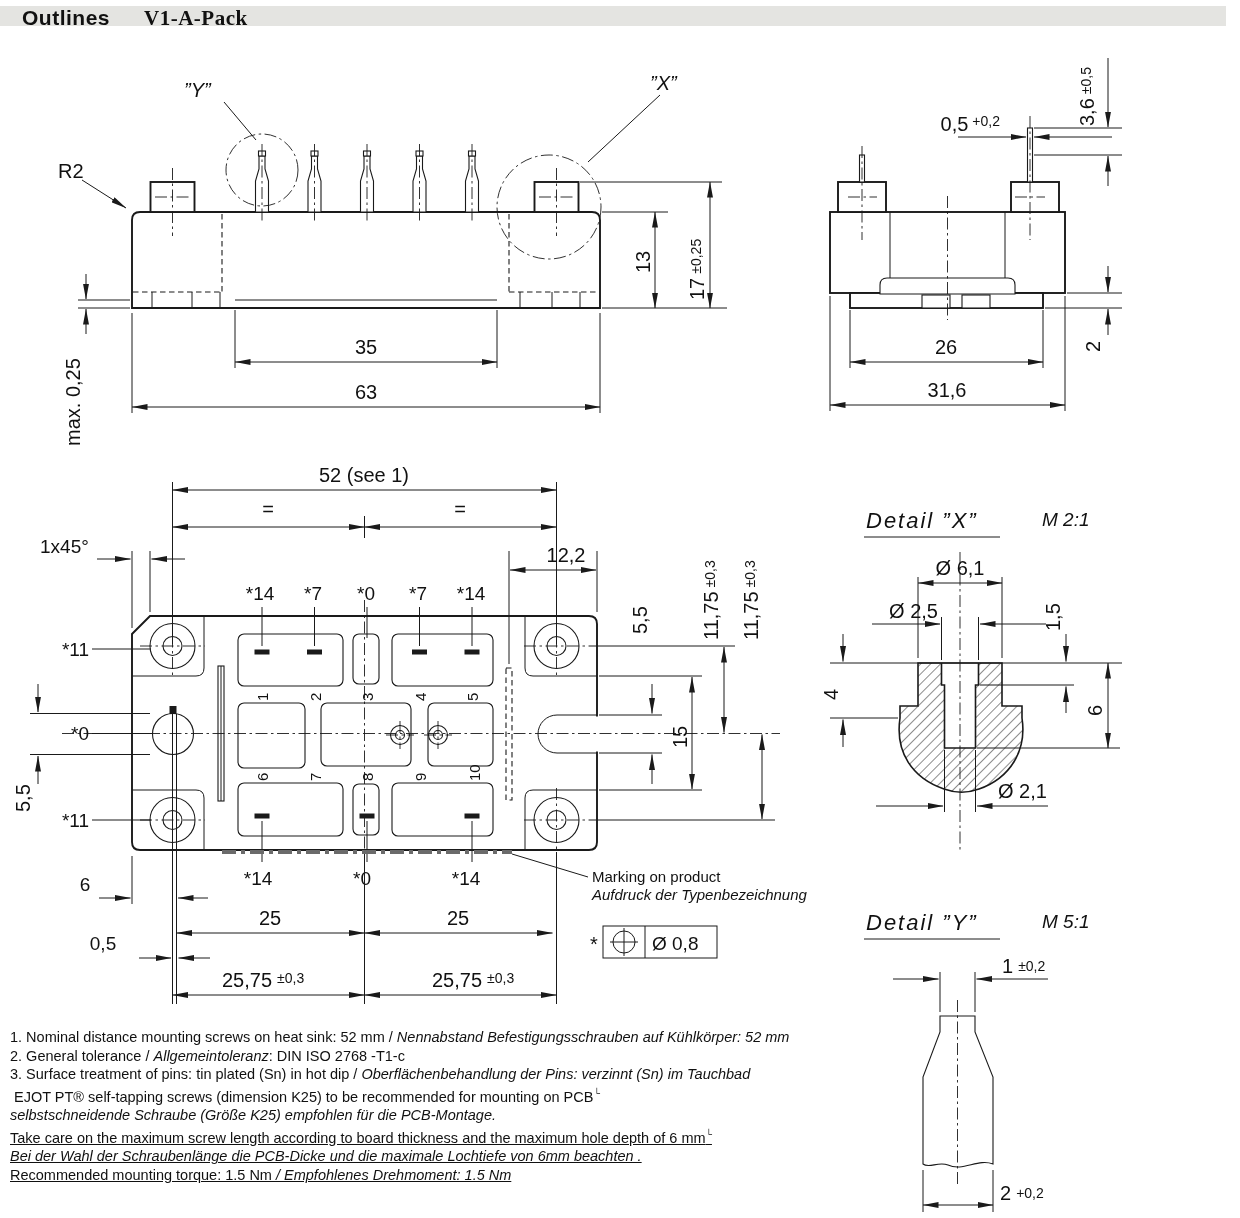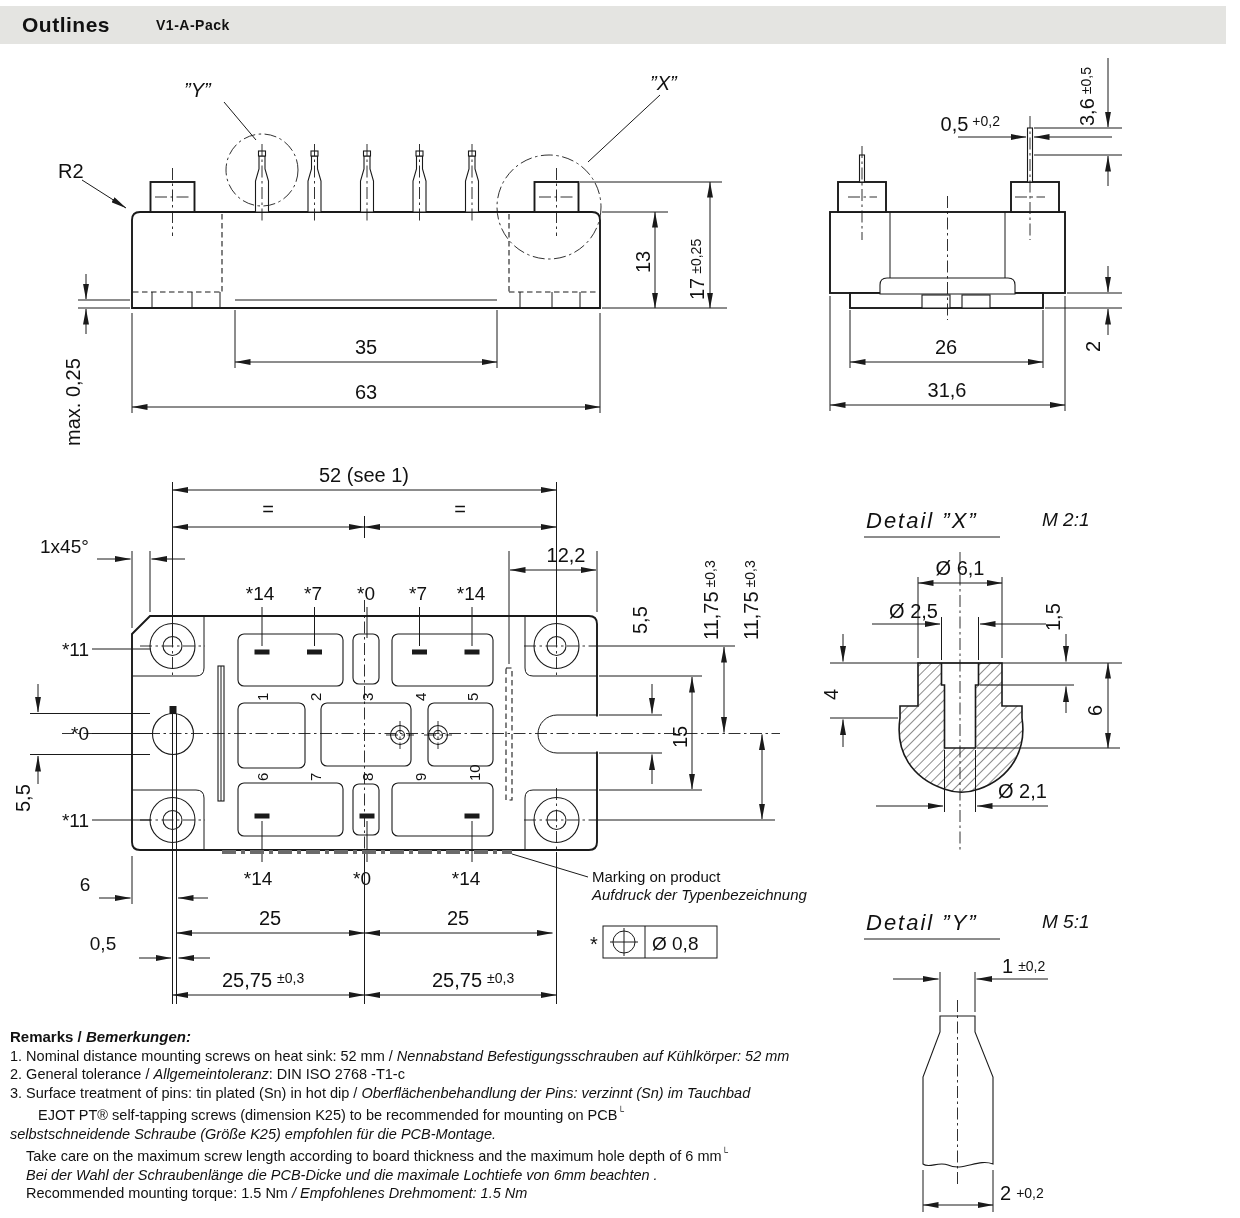--- a/index.html
+++ b/index.html
@@ -1,40 +1,40 @@
 <!DOCTYPE html>
 <html><head>
 <meta charset="utf-8">
 <style>
   html,body{margin:0;padding:0;background:#fff;width:1240px;height:1218px;position:relative;
     font-family:"Liberation Sans",sans-serif;color:#111;}
   #stage{position:absolute;inset:0;width:1240px;height:1218px;}
-  .titlebar{position:absolute;left:0;top:6px;width:1226px;height:38px;background:#e4e4e1;
-    display:flex;align-items:center;}
+  .titlebar{position:absolute;left:0;top:6px;width:1226px;height:20px;background:#e4e4e1;
+    display:flex;}
   .titlebar .t1{font-size:21px;font-weight:bold;margin-left:22px;letter-spacing:.5px;}
-  .titlebar .t2{font-size:14px;font-weight:bold;margin-left:46px;letter-spacing:.5px;}
+  .titlebar .t2{font-size:21px;font-weight:bold;margin-left:34px;letter-spacing:.5px;font-family:Liberation Serif, serif;}
   svg{position:absolute;left:0;top:0;}
   svg text{font-family:"Liberation Sans",sans-serif;fill:#111;}
   .lf{stroke:#1a1a1a;stroke-width:1.9;fill:#fff;}
   .tn{stroke:#1a1a1a;stroke-width:1;fill:none;}
   .tf{stroke:#1a1a1a;stroke-width:1.1;fill:#fff;}
   .dim{stroke:#1a1a1a;stroke-width:1;fill:none;}
   .ctr{stroke:#1a1a1a;stroke-width:0.9;fill:none;stroke-dasharray:12 3.5 2.5 3.5;}
   .hid{stroke:#1a1a1a;stroke-width:1.1;fill:none;stroke-dasharray:5.5 3.5;}
   .mk{stroke:#6b6b6b;stroke-width:4;fill:none;stroke-dasharray:14 5 4 5;}
   .d20{font-size:20px;} .d19{font-size:19px;} .d15{font-size:15px;}
   .tol{font-size:14px;} .it{font-style:italic;} .mid{text-anchor:middle;} .end{text-anchor:end;}
   .dtitle{font-size:22px;font-style:italic;letter-spacing:2px;}
   .dscale{font-size:19px;font-style:italic;}
   .remarks{position:absolute;left:10px;top:1028px;width:810px;font-size:14.5px;line-height:18.6px;}
   .remarks .row{white-space:nowrap;}
   .remarks .bold{font-weight:bold;font-size:15px;}
-  .remarks .ind1{margin-left:28px;}
+  .remarks .ind1{margin-left:4px;}
   .remarks .ind2{}
-  .remarks .ind3{margin-left:16px;}
+  .remarks .ind3{text-decoration:underline;}
   .remarks sup{font-size:9px;}
   .u{text-decoration:underline;}
 </style>
 </head>
 <body>
 
 <div id="stage">
 
   <div class="titlebar">
     <span class="t1">Outlines</span>
@@ -409,21 +409,20 @@
         <text class="d20" x="1002" y="973"><tspan>1</tspan><tspan class="tol" dx="5" dy="-2">±0,2</tspan></text>
         <line class="dim" x1="923" y1="1170" x2="923" y2="1212"></line>
           <line class="dim" x1="993" y1="1170" x2="993" y2="1212"></line>
         <line class="dim" x1="923" y1="1205" x2="993" y2="1205" marker-start="url(#arr)" marker-end="url(#arr)"></line>
         <text class="d20" x="1000" y="1200"><tspan>2</tspan><tspan class="tol" dx="5" dy="-2">+0,2</tspan></text>
       </g>
     </g>
   </svg>
 
   <div class="remarks">
-    <div class="row"><span class="bold">Remarks / </span><span class="bold it">Bemerkungen:</span></div>
     <div class="row"><span>1. Nominal distance mounting screws on heat sink: 52 mm /  </span><span class="it">Nennabstand Befestigungsschrauben auf Kühlkörper: 52 mm</span></div>
     <div class="row"><span>2. General tolerance / </span><span class="it">Allgemeintoleranz</span><span>: DIN ISO 2768 -T1-c</span></div>
     <div class="row"><span>3. Surface treatment of pins: tin plated (Sn) in hot dip / </span><span class="it">Oberflächenbehandlung der Pins: verzinnt (Sn) im  Tauchbad</span></div>
     <div class="row ind1"><span>EJOT PT® self-tapping screws (dimension K25) to be recommended for mounting on PCB</span><sup>└</sup></div>
     <div class="row ind2"><span class="it">selbstschneidende Schraube (Größe K25) empfohlen für die PCB-Montage.</span></div>
     <div class="row ind3"><span>Take care on the maximum screw length according to board thickness and the maximum hole depth of 6 mm</span><sup>└</sup></div>
     <div class="row ind3"><span class="it">Bei der Wahl der Schraubenlänge die PCB-Dicke und die maximale Lochtiefe von 6mm beachten .</span></div>
     <div class="row ind3"><span>Recommended mounting torque: 1.5 Nm </span><span class="it">/ Empfohlenes Drehmoment: 1.5 Nm</span></div>
   </div>
 

